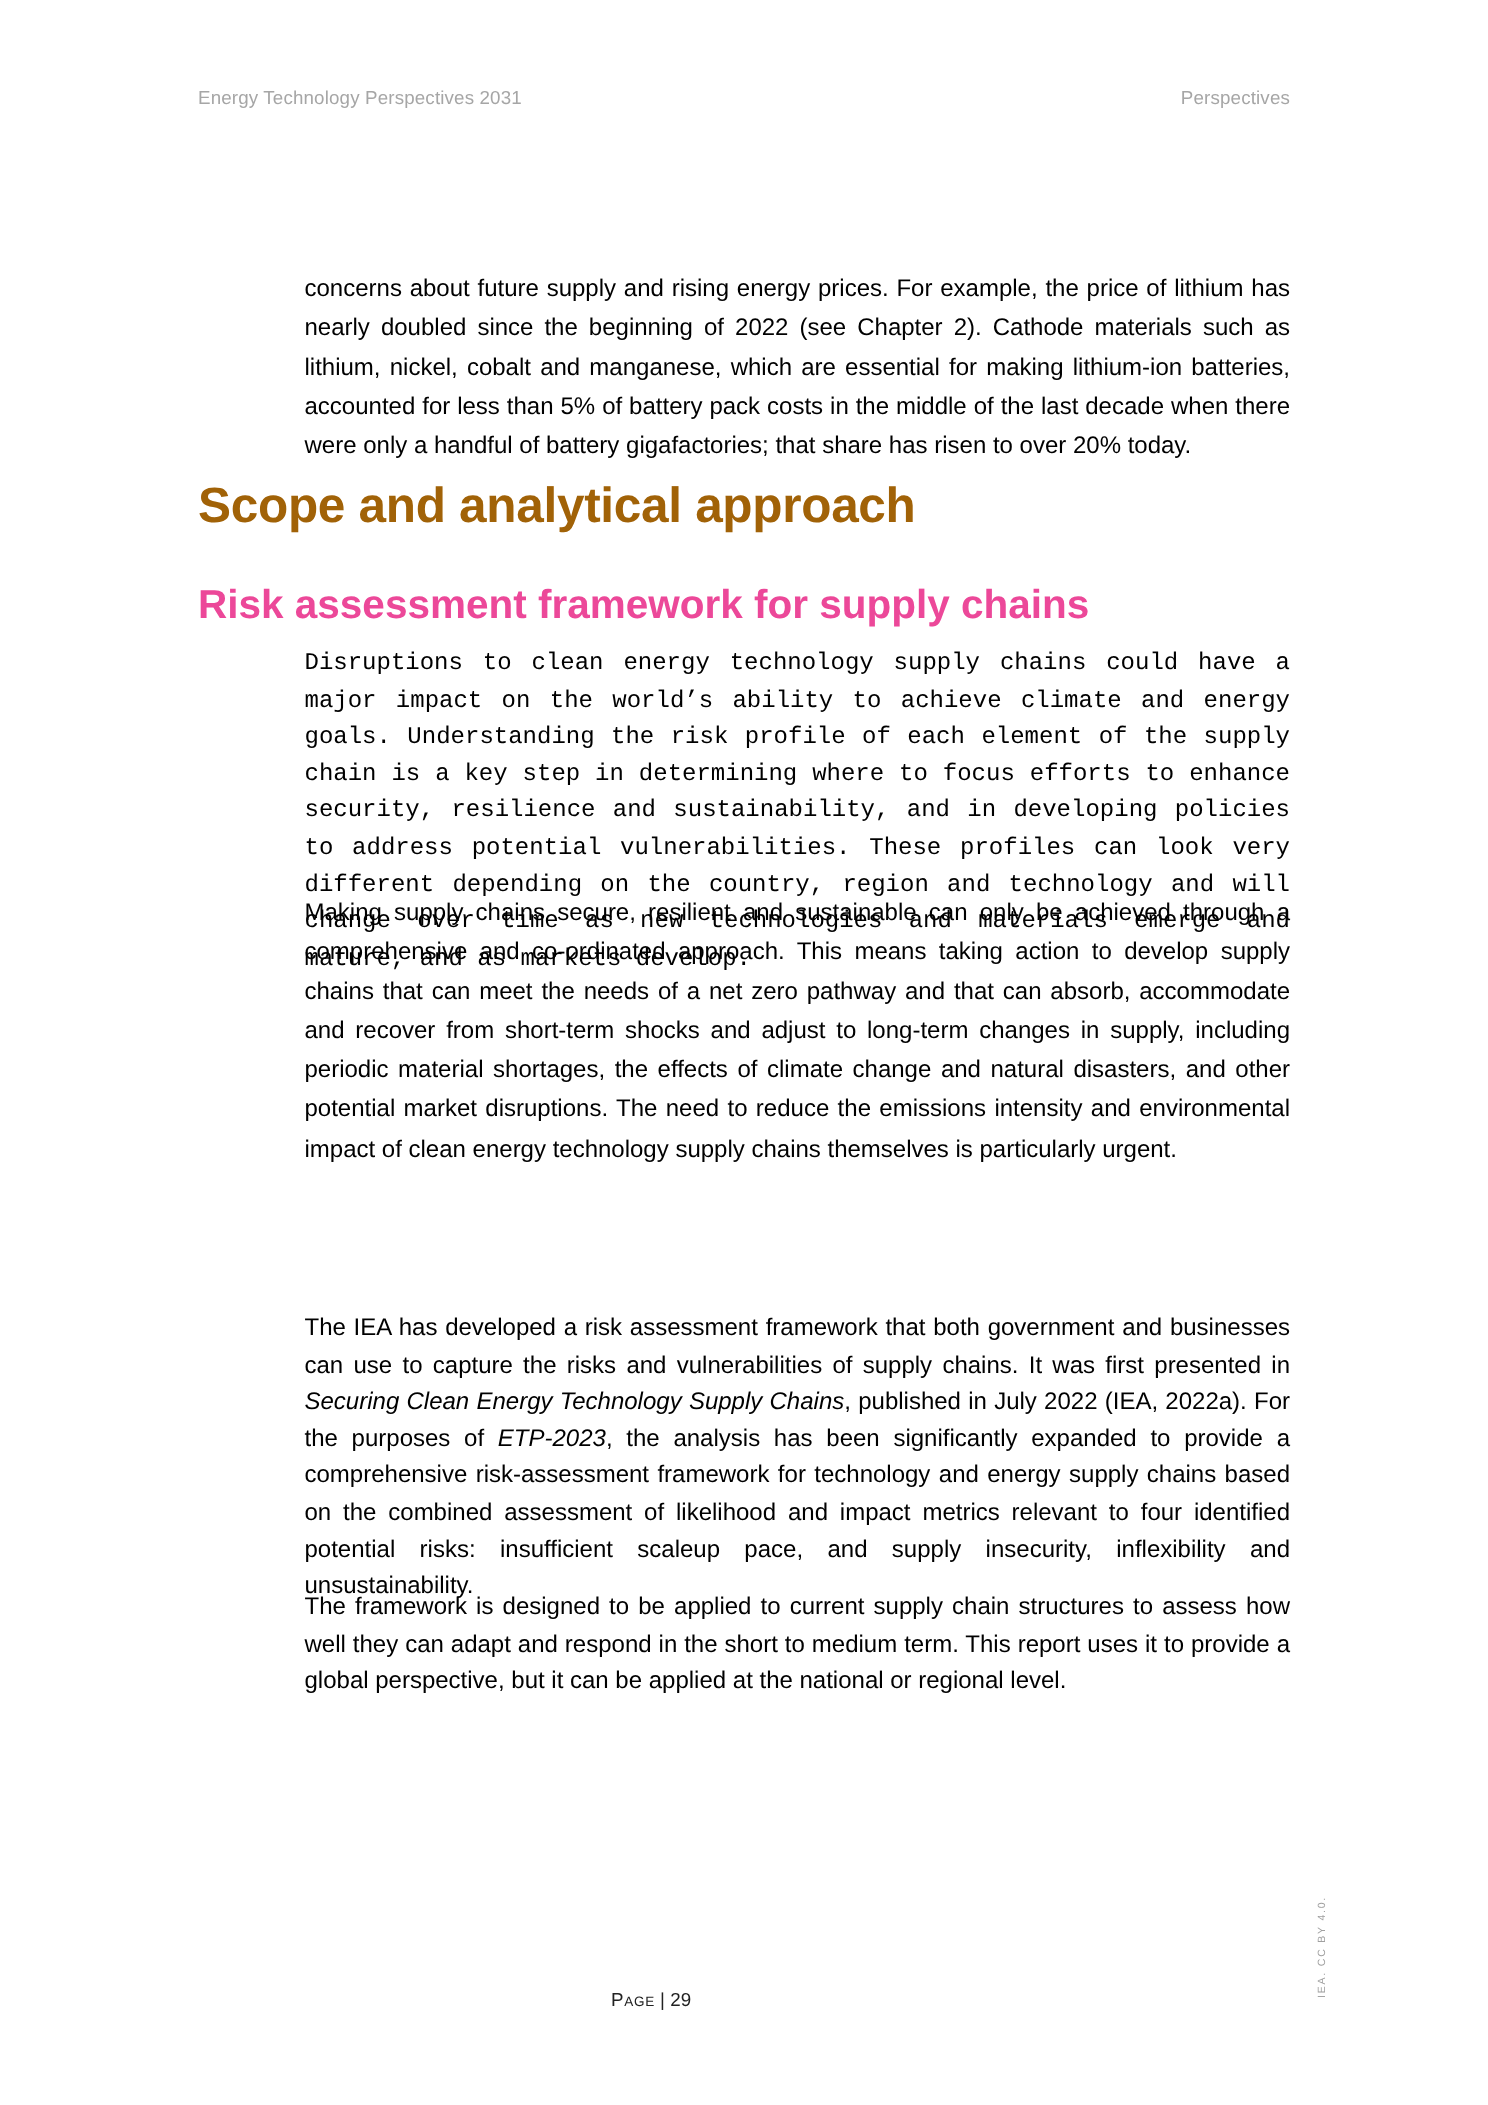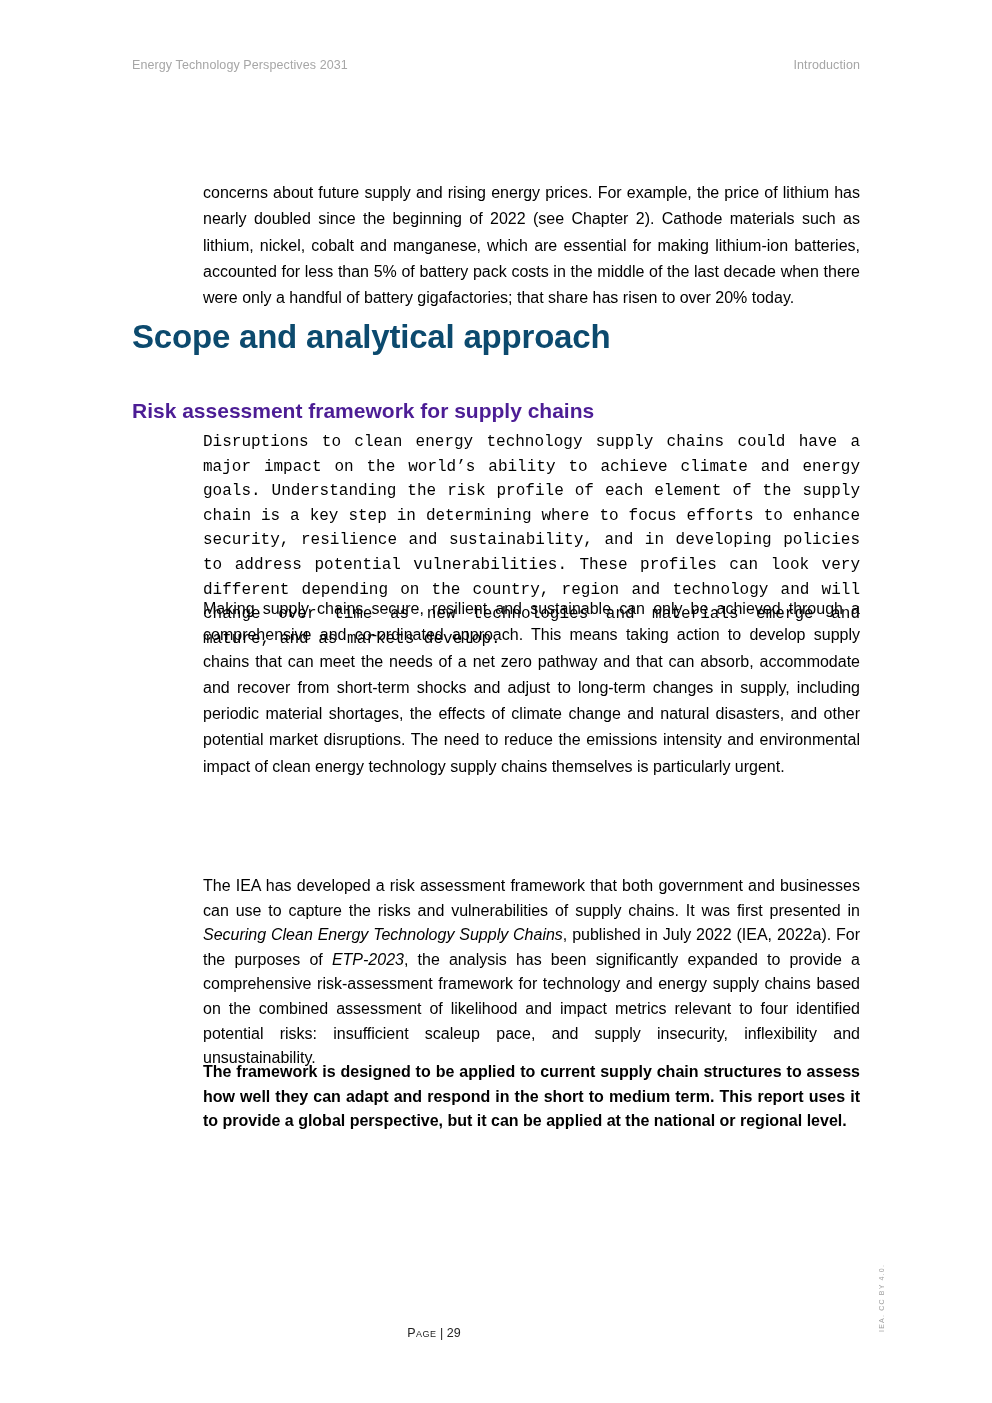--- a/index.html
+++ b/index.html
@@ -6,40 +6,40 @@
   body { width: 992px; height: 1403px; position: relative; overflow: hidden;
          font-family: "Liberation Sans", sans-serif; color: #000; }
   .running-header { position: absolute; top: 58px; left: 132px; width: 728px;
          display: flex; justify-content: space-between; font-size: 12.5px;
          color: #a6a6a6; letter-spacing: 0.1px; }
   .body-text { position: absolute; left: 203px; width: 657px; font-size: 16px;
          text-align: justify; }
   .body-text p { margin: 0; }
   .p-lead { top: 132px; line-height: 26.3px; margin-top: 48px; }
   .h1 { position: absolute; top: 318px; left: 132px; margin: 0; font-size: 33px;
-        font-weight: bold; color: #0c4a6e; letter-spacing: -0.2px; }
-  .h2 { position: absolute; top: 399px; left: 132px; margin: 0; font-size: 21px;
-        font-weight: bold; color: #4c1d95; }
+        font-weight: bold; color: #a16207; letter-spacing: -0.2px; }
+  .h2 { position: absolute; top: 388px; left: 132px; margin: 0; font-size: 27px;
+        font-weight: bold; color: #ec4899; }
   .p1 { top: 430px; line-height: 24.6px; font-family: Liberation Mono, monospace; }
   .p2 { top: 596px; line-height: 26.3px; }
   .p3 { top: 846px; line-height: 24.6px; margin-top: 28px; }
-  .p4 { top: 1060px; line-height: 24.6px; font-weight: bold; }
+  .p4 { top: 1060px; line-height: 24.6px; }
   .page-footer { position: absolute; top: 1326px; left: 0; width: 868px; text-align: center;
         font-size: 12.5px; color: #222; }
   .page-footer .page-word { font-variant: small-caps; letter-spacing: 0.5px; }
   .license { position: absolute; left: 878px; top: 1332px; transform-origin: 0 0;
         transform: rotate(-90deg); font-size: 7px; color: #a0a0a0; letter-spacing: 1.2px;
         white-space: nowrap; }
 </style>
 </head>
 <body>
 
 <div class="running-header">
   <span>Energy Technology Perspectives 2031</span>
-  <span>Introduction</span>
+  <span>Perspectives</span>
 </div>
 
 <div class="body-text p-lead">
   <p>concerns about future supply and rising energy prices. For example, the price of lithium has nearly doubled since the beginning of 2022 (see Chapter 2). Cathode materials such as lithium, nickel, cobalt and manganese, which are essential for making lithium-ion batteries, accounted for less than 5% of battery pack costs in the middle of the last decade when there were only a handful of battery gigafactories; that share has risen to over 20% today.</p>
 </div>
 
 <h1 class="h1">Scope and analytical approach</h1>
 
 <h2 class="h2">Risk assessment framework for supply chains</h2>
 

